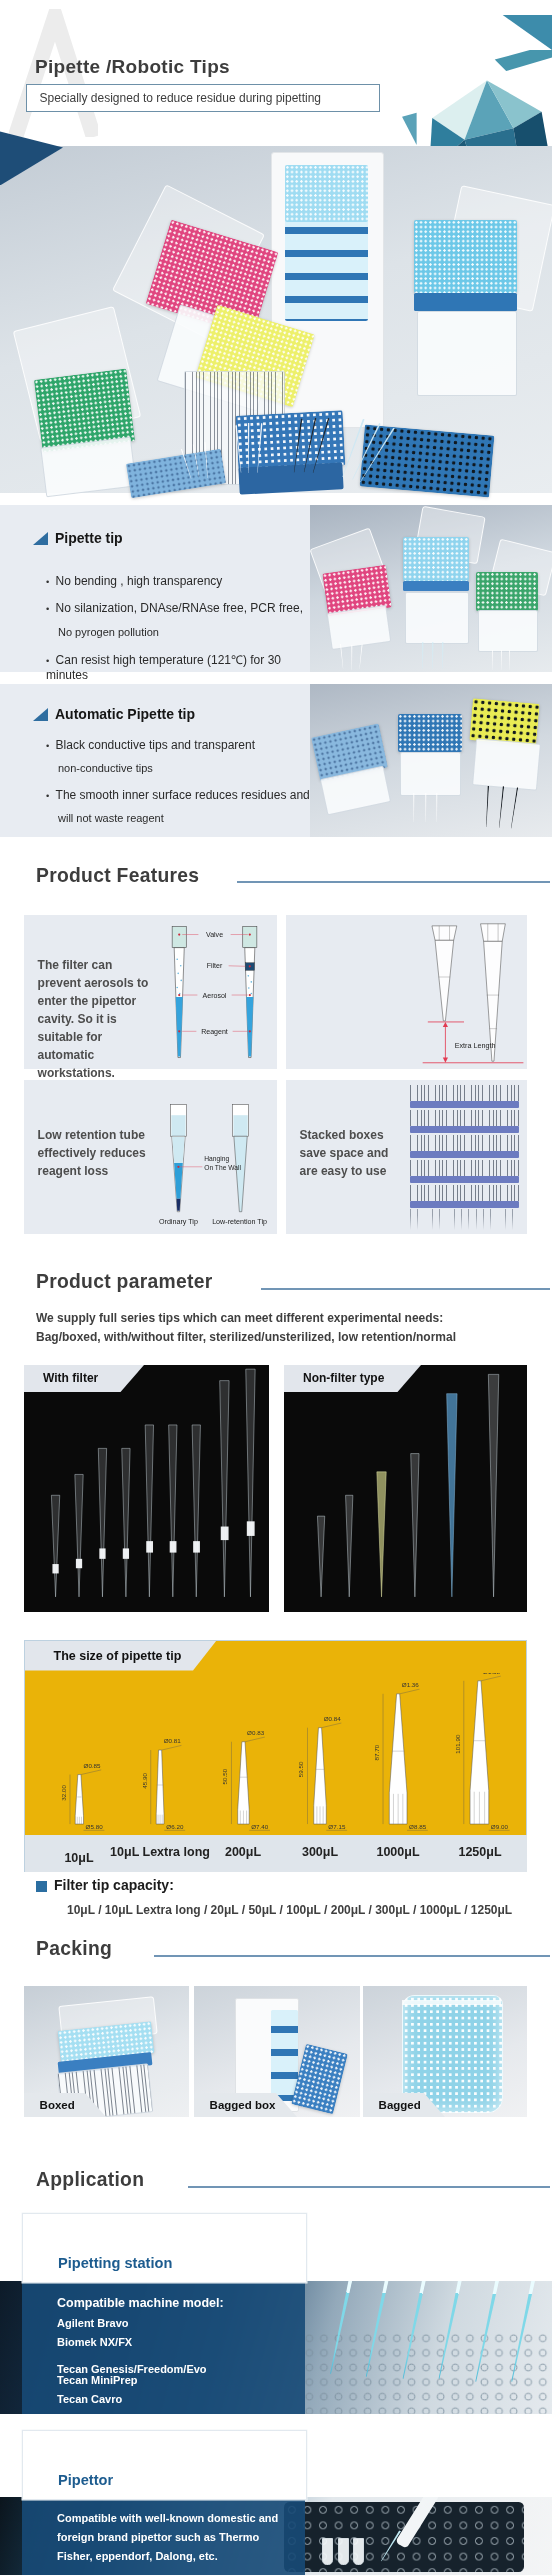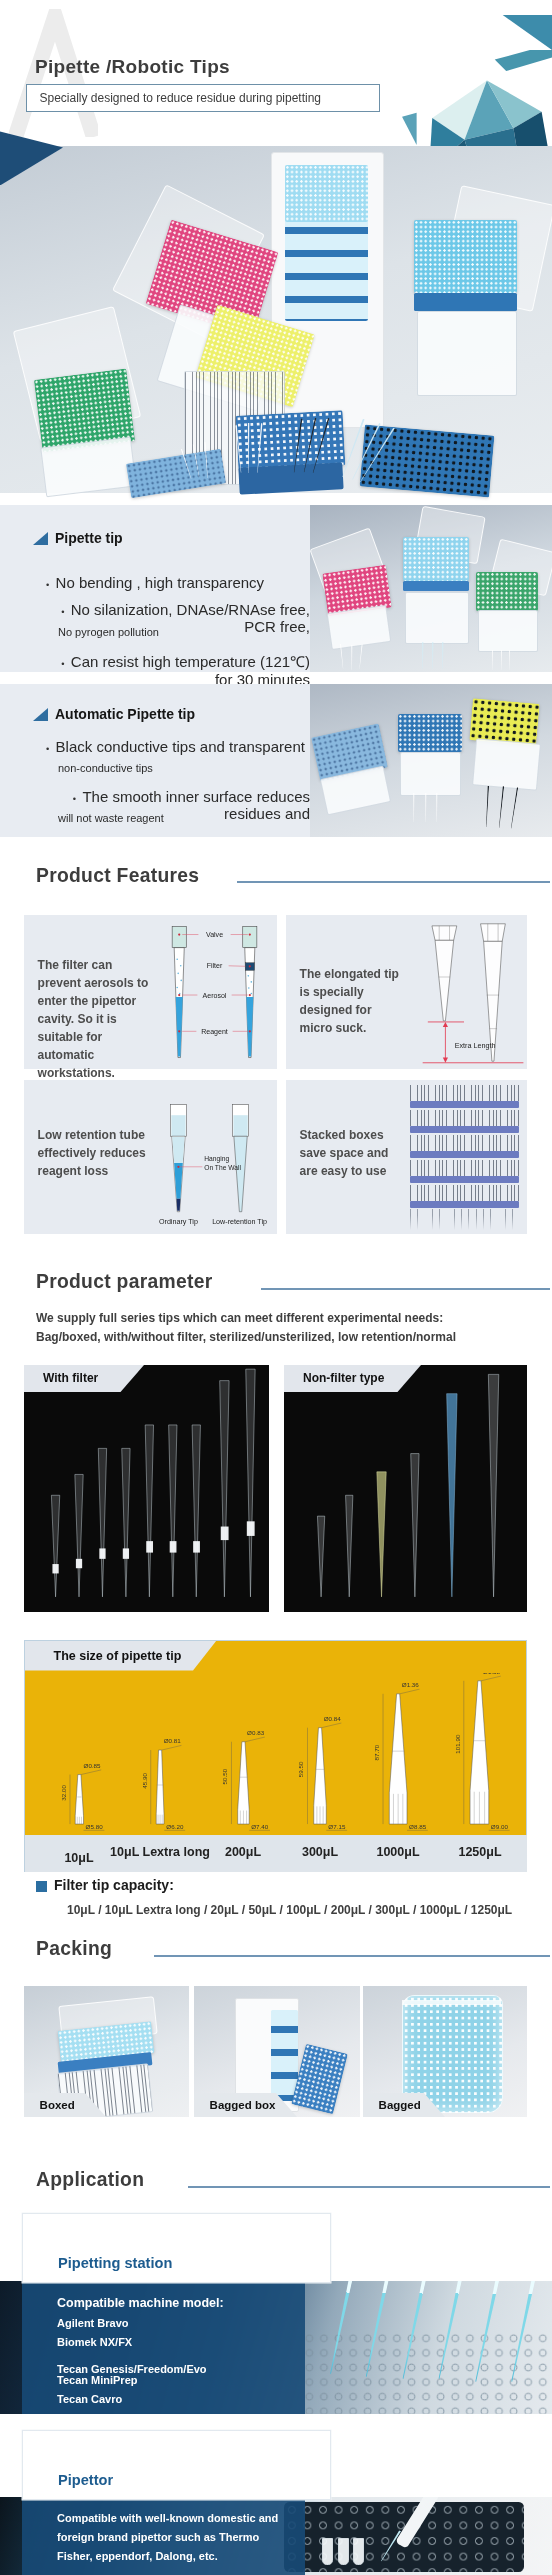--- a/index.html
+++ b/index.html
@@ -5,33 +5,33 @@
   html,body{margin:0;padding:0;background:#ffffff;}
   #page{position:relative;width:553px;height:2576px;background:#ffffff;overflow:hidden;
         font-family:"Liberation Sans", sans-serif;color:#2b2b2b;}
   .abs{position:absolute;}
 
   
   .h1{font-size:19px;font-weight:700;color:#3d3d3d;letter-spacing:0.3px;}
   .h2{font-size:19.3px;font-weight:700;color:#3d3d3d;letter-spacing:0.3px;}
   .rule{height:1.6px;background:#7195b5;}
   .sec-title{font-size:14px;font-weight:700;color:#161616;}
-  .bullet{font-size:15px;color:#2a2a2a;text-align:right;}
+  .bullet{font-size:12px;color:#2a2a2a;}
   .bullet::before{content:"•";margin-right:6.3px;font-size:9.4px;color:#333;}
   .bullet-cont{font-size:11px;color:#2a2a2a;}
   .tri-icon{width:0;height:0;border-left:15.6px solid transparent;border-bottom:13.6px solid #2e6da0;}
   .feature-box{background:#e7ebf1;}
   .feature-text{font-size:12px;font-weight:700;color:#4d4d4d;line-height:1.5;}
   .param-desc{font-size:12px;font-weight:700;color:#3f3f3f;}
   .tab-top{background:#e2e6ec;clip-path:polygon(0 0,100% 0,calc(100% - 23.5px) 100%,0 100%);
            font-size:12px;font-weight:700;color:#111;}
   .tab-bottom{background:#e4e8ec;clip-path:polygon(0 0,calc(100% - 21px) 0,100% 100%,0 100%);
            font-size:11.5px;font-weight:700;color:#111;}
   .size-label{font-size:12.5px;font-weight:700;color:#222;transform:translateX(-50%);white-space:nowrap;}
-  .app-card{background:#ffffff;border:0.5px solid #e2e9ef;box-shadow:0 0 0 0.5px #f2f5f8;padding-left:24px;}
+  .app-card{background:#ffffff;border:0.5px solid #e2e9ef;box-shadow:0 0 0 0.5px #f2f5f8;}
   .app-card-title{font-size:14.6px;font-weight:700;color:#1d5c8f;}
   .overlay-blue{background:rgba(23,74,119,0.9);}
   .ov-heading{font-size:12.5px;font-weight:700;color:#fff;}
   .ov-line{font-size:11px;font-weight:700;color:#fff;}
 
   
   .lid{background:rgba(255,255,255,.38);border:1px solid rgba(255,255,255,.85);border-radius:3.1px;}
   .bbody{background:rgba(250,252,253,.9);border:0.5px solid rgba(208,216,224,.9);border-radius:2.1px;}
   .btray{border-radius:2.1px;box-shadow:0 1px 3.1px rgba(0,0,0,.18);}
   .dots-w9{background-image:radial-gradient(circle, rgba(255,255,255,.92) 1px, rgba(255,255,255,0) 1.4px);background-size:4.7px 4.7px;}
@@ -210,21 +210,20 @@
       <circle cx="52" cy="218" r="2.2" fill="#cc2b3d"></circle>
         <circle cx="192" cy="218" r="2.2" fill="#cc2b3d"></circle>
       <text x="122" y="31" font-size="14" fill="#1d1d1d" text-anchor="middle">Valve</text>
       <text x="122" y="93" font-size="14" fill="#1d1d1d" text-anchor="middle">Filter</text>
       <text x="122" y="151" font-size="14" fill="#1d1d1d" text-anchor="middle">Aerosol</text>
       <text x="122" y="223" font-size="14" fill="#1d1d1d" text-anchor="middle">Reagent</text>
     </svg>
   </div>
 
   <div class="abs feature-box" style="left:286px;top:915px;width:241px;height:154px;">
-    <div class="abs feature-text" style="left:13.6px;top:50px;width:103px;">The elongated tip is specially designed for micro suck.</div>
     <svg class="abs" style="left:116px;top:2.1px;" width="124" height="151" viewBox="0 0 240 290">
       <polygon points="58,16 106,16 100,44 64,44" fill="#fdfdfe" stroke="#555" stroke-width="1.1"></polygon>
       <line x1="72" y1="16" x2="72" y2="44" stroke="#777" stroke-width="0.8"></line>
       <line x1="92" y1="16" x2="92" y2="44" stroke="#777" stroke-width="0.8"></line>
       <polygon points="64,44 100,44 84,200 80,200" fill="#fdfdfe" stroke="#555" stroke-width="1.1"></polygon>
       <line x1="71" y1="115" x2="93" y2="115" stroke="#777" stroke-width="0.7"></line>
       <polygon points="152,12 200,12 194,46 158,46" fill="#fdfdfe" stroke="#555" stroke-width="1.1"></polygon>
       <line x1="166" y1="12" x2="166" y2="46" stroke="#777" stroke-width="0.8"></line>
       <line x1="186" y1="12" x2="186" y2="46" stroke="#777" stroke-width="0.8"></line>
       <polygon points="158,46 194,46 178,278 174,278" fill="#fdfdfe" stroke="#555" stroke-width="1.1"></polygon>

